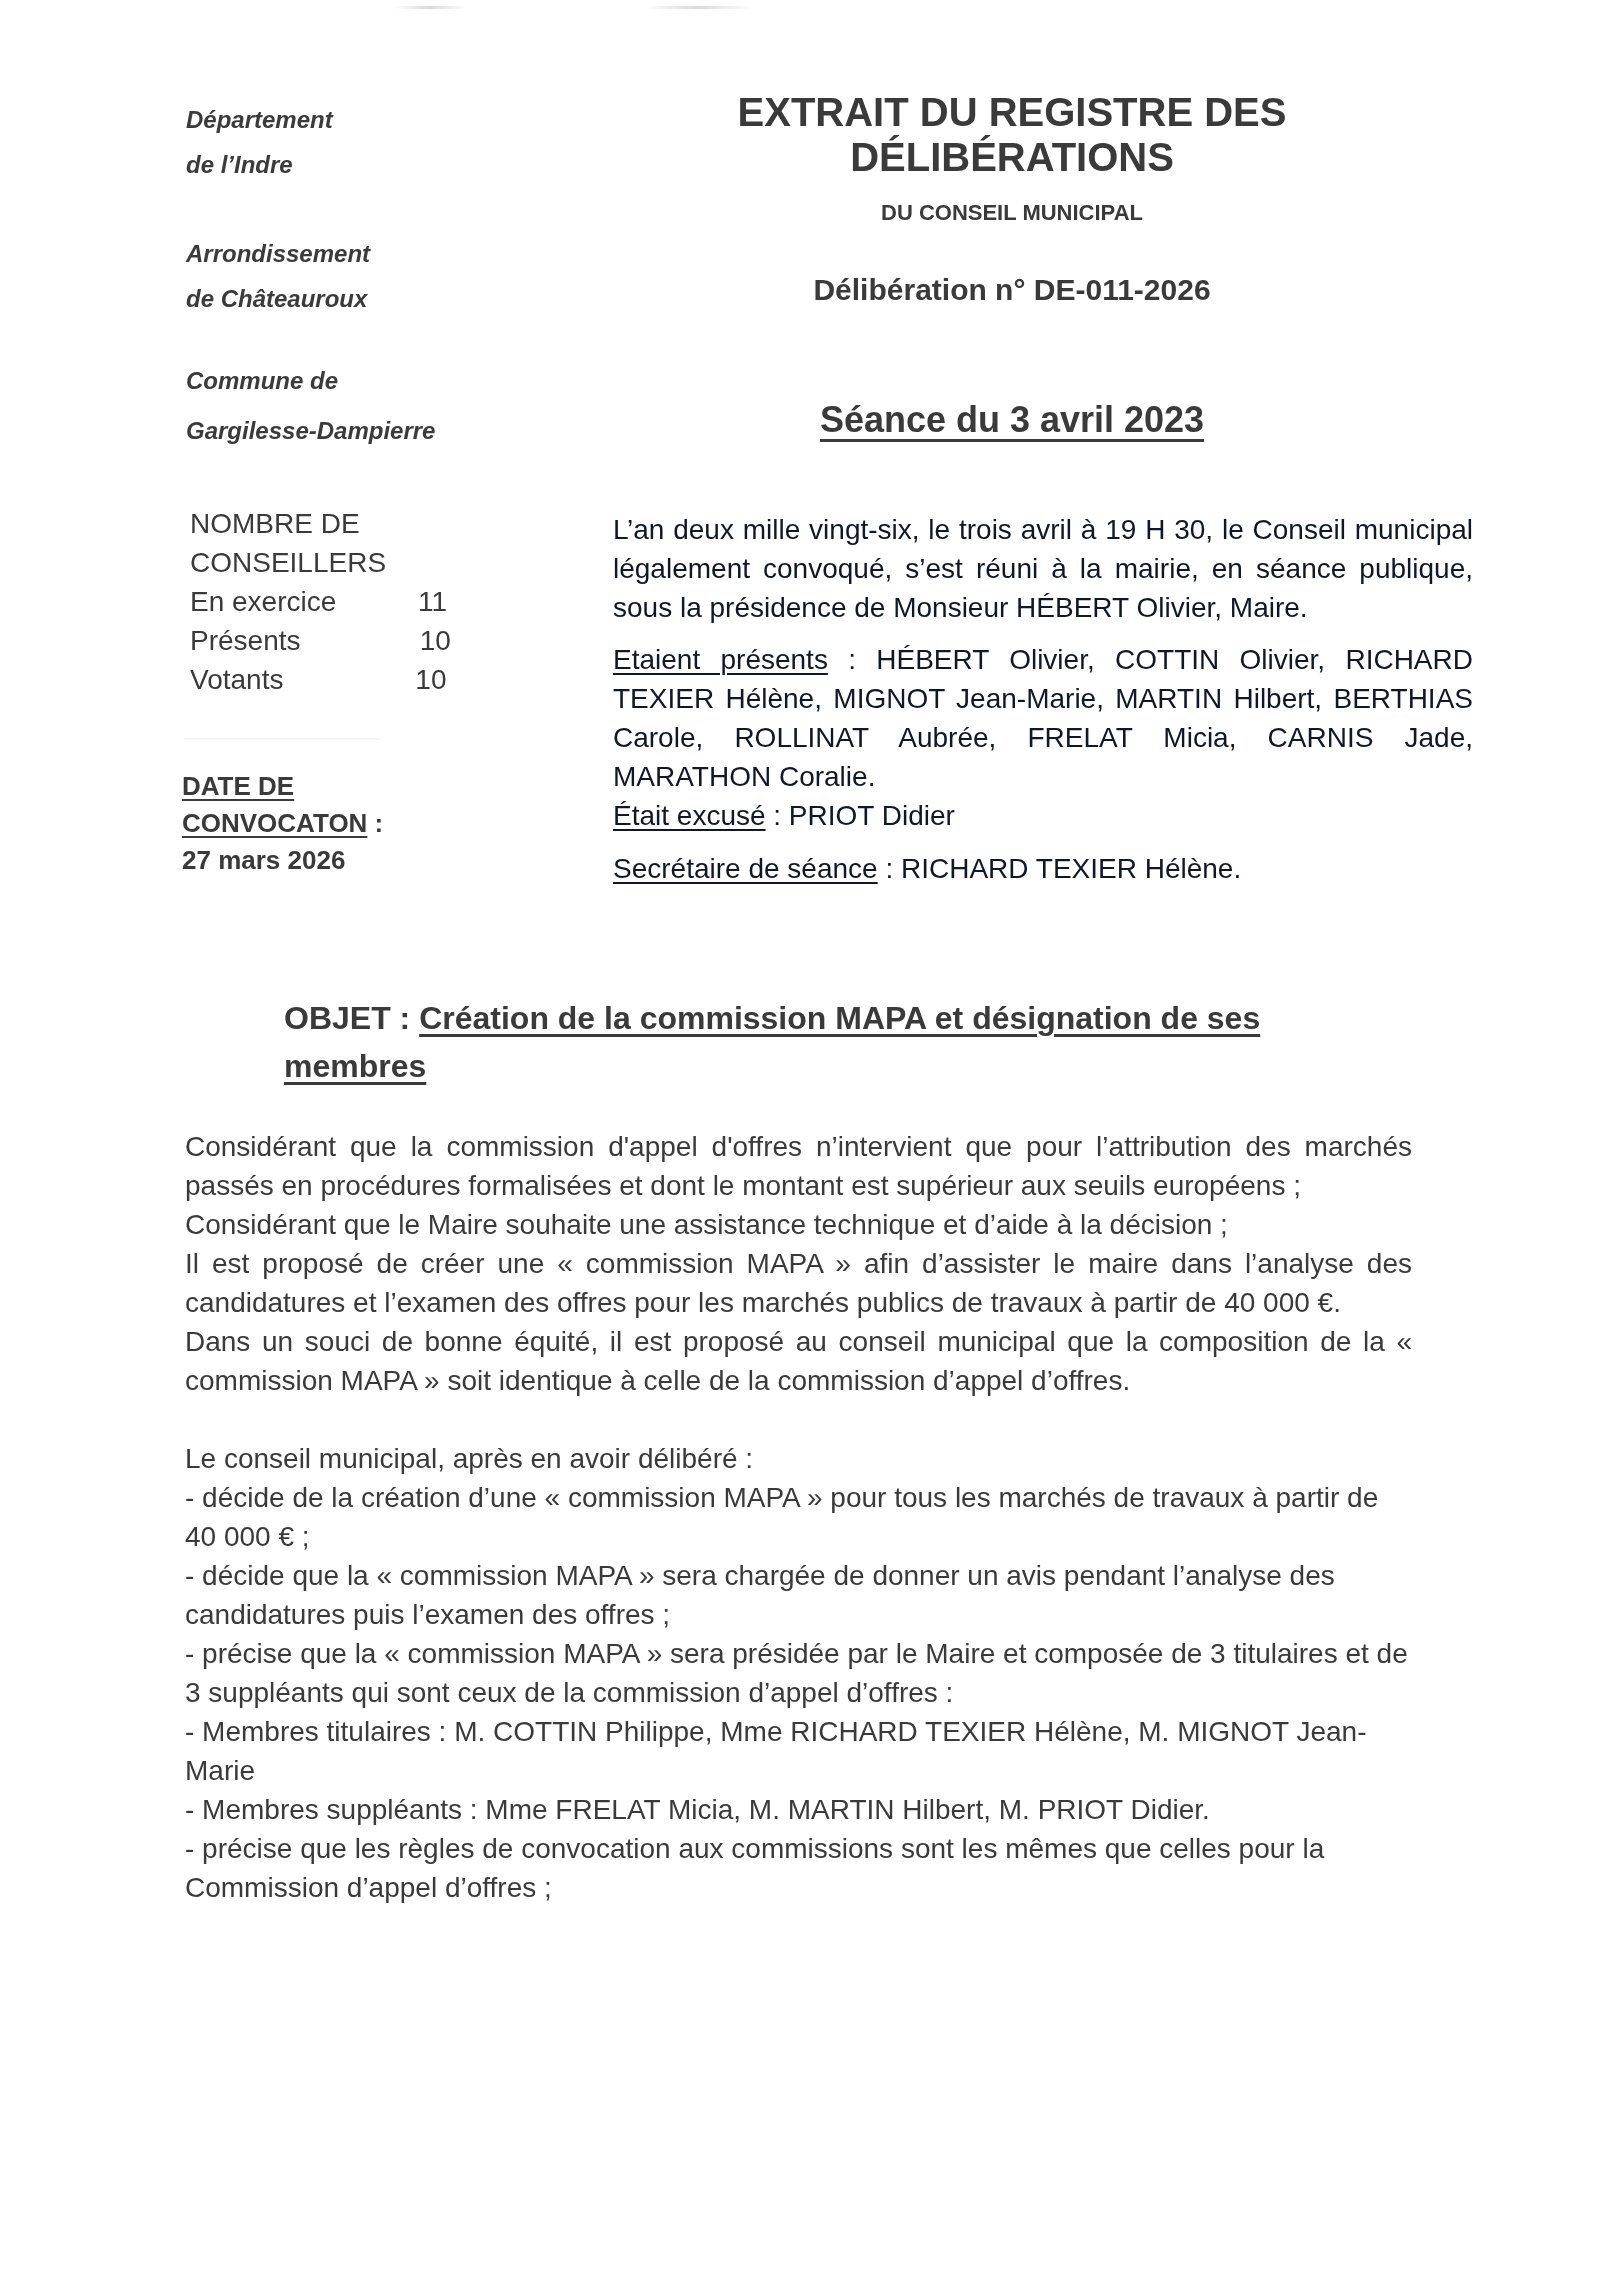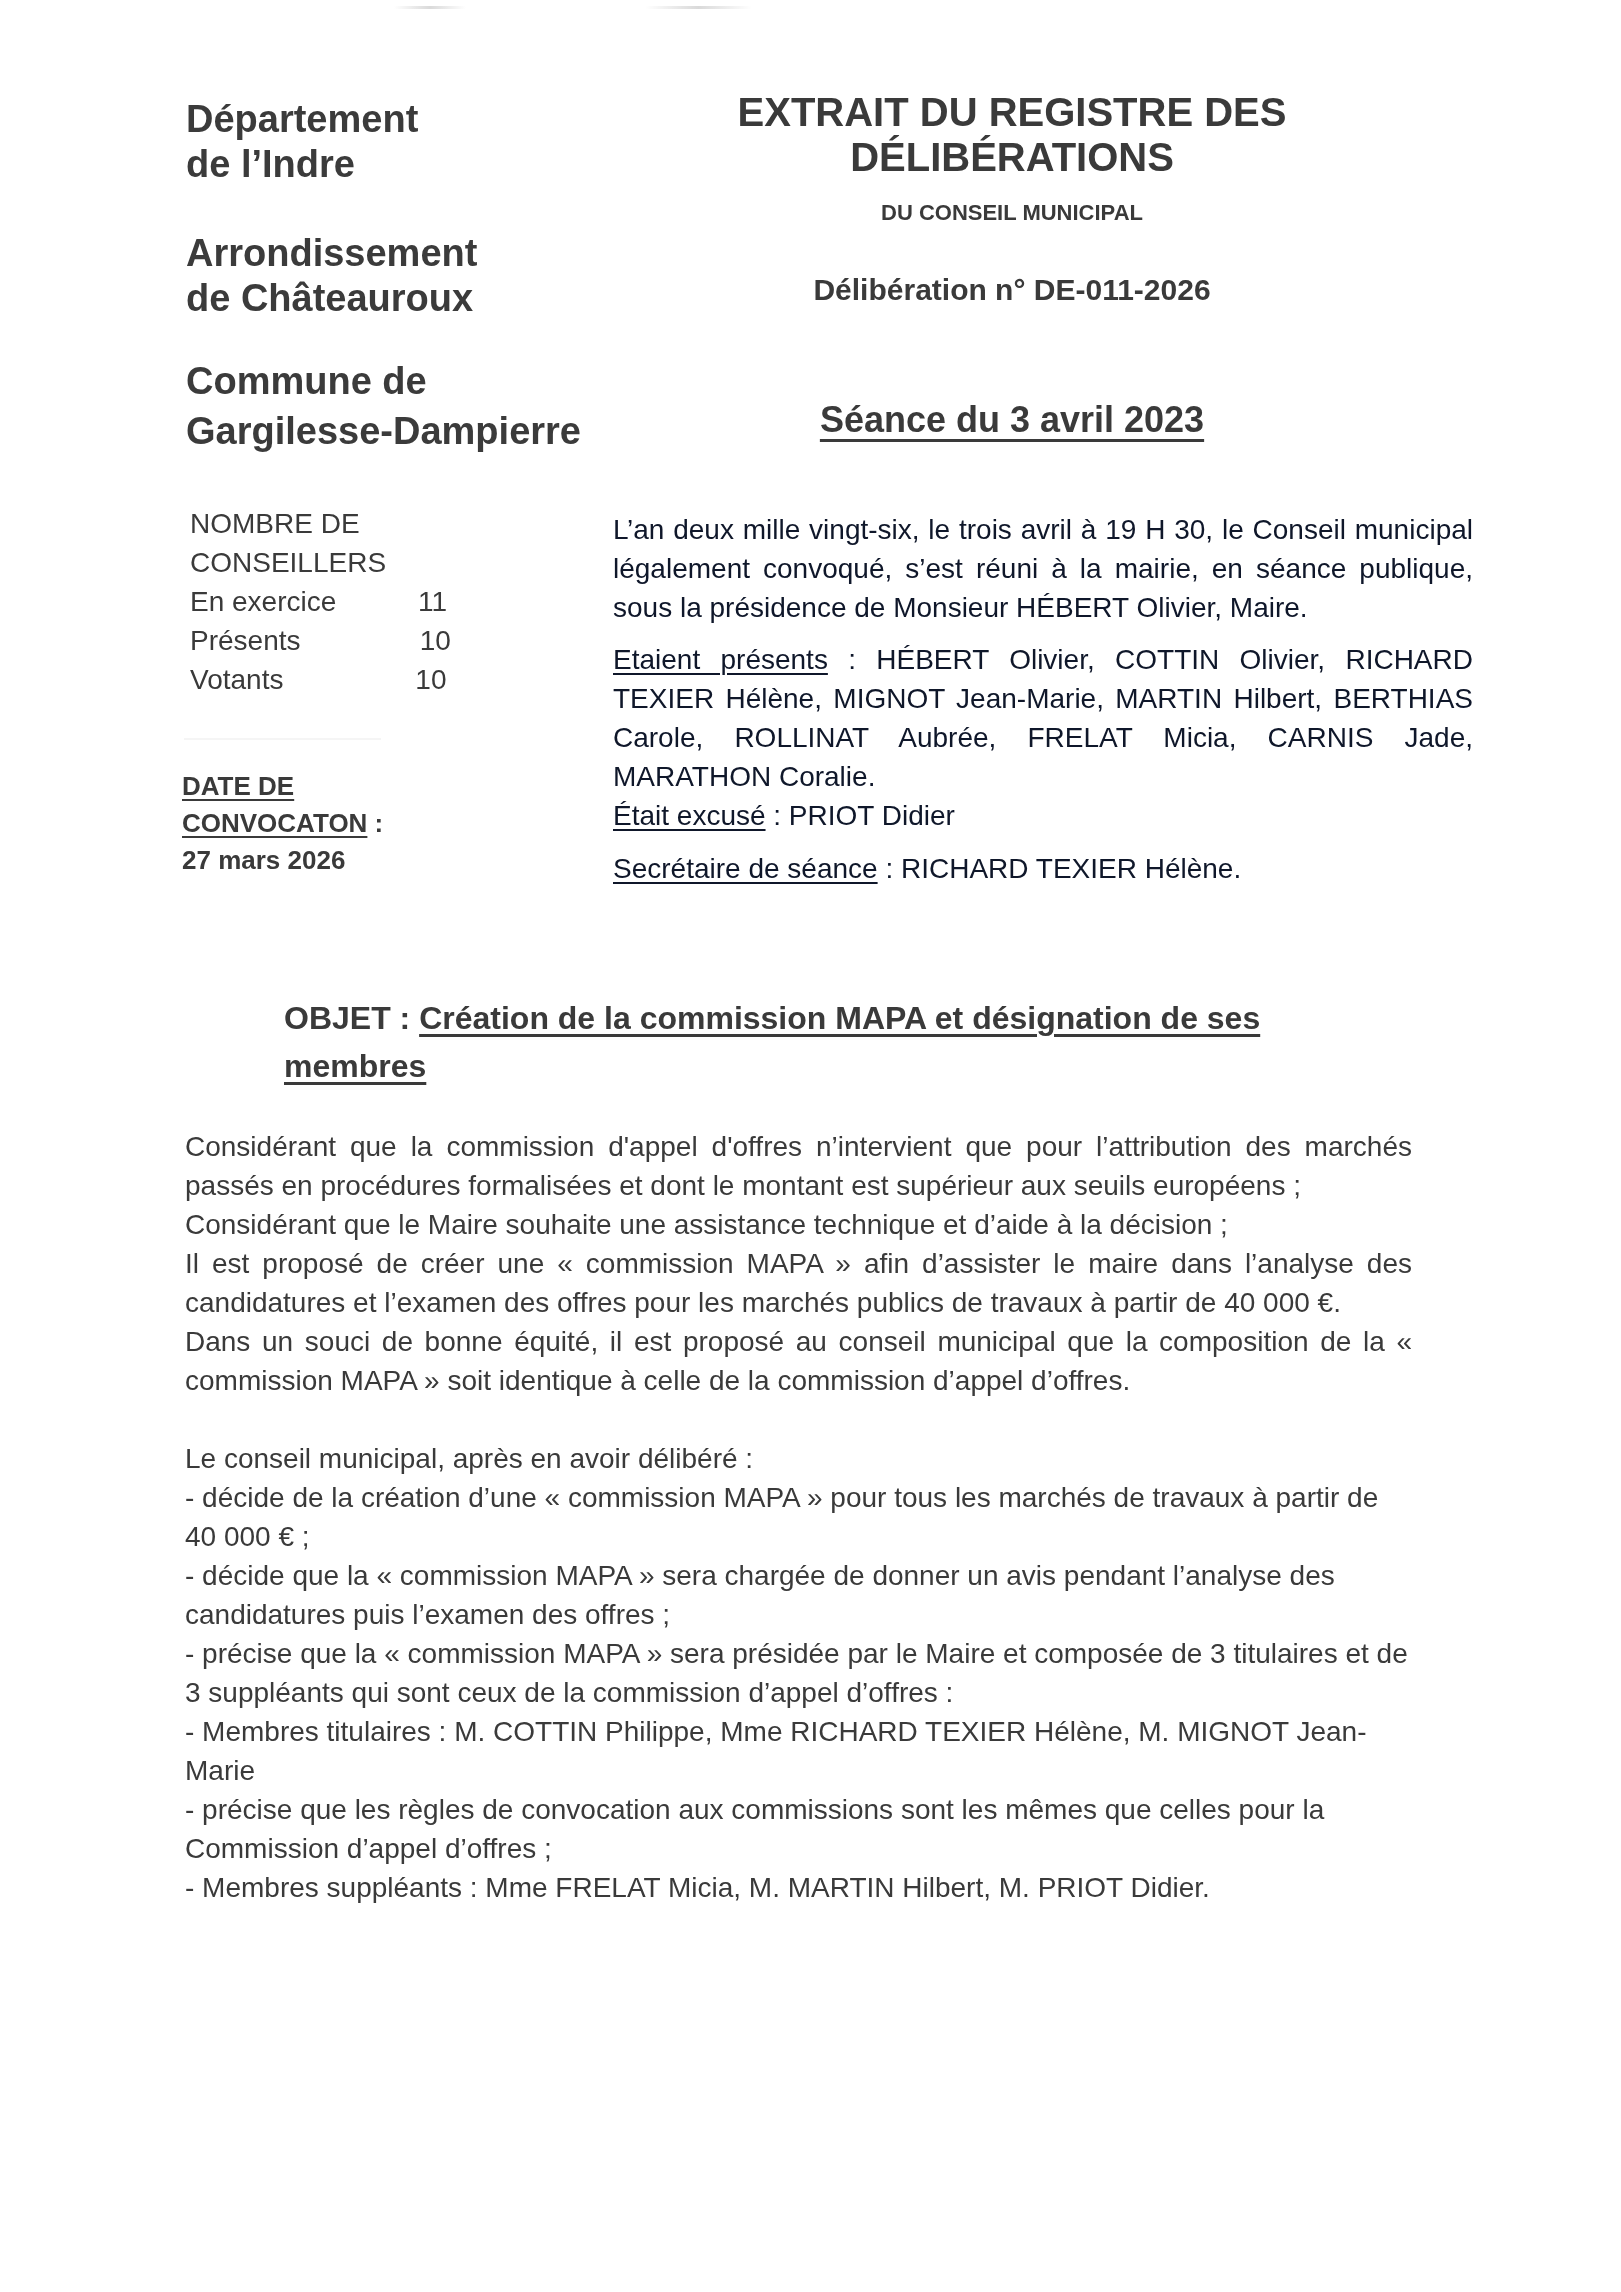--- a/index.html
+++ b/index.html
@@ -4,21 +4,21 @@
   <style>
     html, body { margin: 0; padding: 0; background: #ffffff; }
     body {
       width: 1621px; height: 2293px; position: relative; overflow: hidden;
       font-family: "Liberation Sans", "DejaVu Sans", sans-serif;
       color: #3a3a3a;
     }
     .abs { position: absolute; }
     .scan-mark { position: absolute; height: 2.7px; background: linear-gradient(90deg, rgba(0,0,0,0), rgba(0,0,0,0.15), rgba(0,0,0,0)); }
 
-    .left-head { left: 186px; font-size: 38px; font-weight: bold; line-height: 45px; color: #3b3b3b; }
+    .left-head { left: 186px; font-size: 24px; font-weight: bold; line-height: 45px; color: #3b3b3b; font-style: italic; }
     .title { font-weight: bold; color: #3a3a3a; text-align: center; }
     .t1 { left: 618px; top: 90px; width: 788px; font-size: 40px; }
     .t2 { left: 618px; top: 200px; width: 788px; font-size: 22px; }
     .t3 { left: 618px; top: 273px; width: 788px; font-size: 30px; }
     .t4 { left: 618px; top: 399px; width: 788px; font-size: 36px; }
     .t4 span { text-decoration: underline; text-decoration-thickness: 2.7px; text-underline-offset: 7.2px; }
 
     .counts { left: 190px; top: 504px; font-size: 28px; line-height: 39px; color: #3a3a3a; }
     .count-row { display: flex; width: 287px; }
     .count-row .lbl { width: 228px; }
@@ -108,18 +108,18 @@
     <p class="justify">Considérant que la commission d'appel d'offres n’intervient que pour l’attribution des marchés passés en procédures formalisées et dont le montant est supérieur aux seuils européens ;</p>
     <p>Considérant que le Maire souhaite une assistance technique et d’aide à la décision ;</p>
     <p class="justify">Il est proposé de créer une « commission MAPA » afin d’assister le maire dans l’analyse des candidatures et l’examen des offres pour les marchés publics de travaux à partir de 40 000 €.</p>
     <p class="justify">Dans un souci de bonne équité, il est proposé au conseil municipal que la composition de la « commission MAPA » soit identique à celle de la commission d’appel d’offres.</p>
     <div style="height:39px;"></div>
     <p>Le conseil municipal, après en avoir délibéré :</p>
     <p>- décide de la création d’une « commission MAPA » pour tous les marchés de travaux à partir de 40 000 € ;</p>
     <p>- décide que la « commission MAPA » sera chargée de donner un avis pendant l’analyse des candidatures puis l’examen des offres ;</p>
     <p>- précise que la « commission MAPA » sera présidée par le Maire et composée de 3 titulaires et de 3 suppléants qui sont ceux de la commission d’appel d’offres :</p>
     <p><span class="b">- Membres titulaires :</span><span> M. COTTIN Philippe, Mme RICHARD TEXIER Hélène, M. MIGNOT Jean-Marie</span></p>
+    <p><span class="b">- Membres suppléants :</span><span> Mme FRELAT Micia, M. MARTIN Hilbert, M. PRIOT Didier.</span></p>
     <p>- précise que les règles de convocation aux commissions sont les mêmes que celles pour la Commission d’appel d’offres ;</p>
-    <p><span class="b">- Membres suppléants :</span><span> Mme FRELAT Micia, M. MARTIN Hilbert, M. PRIOT Didier.</span></p>
   </div>
 
 </div>
 
 
 </body></html>

